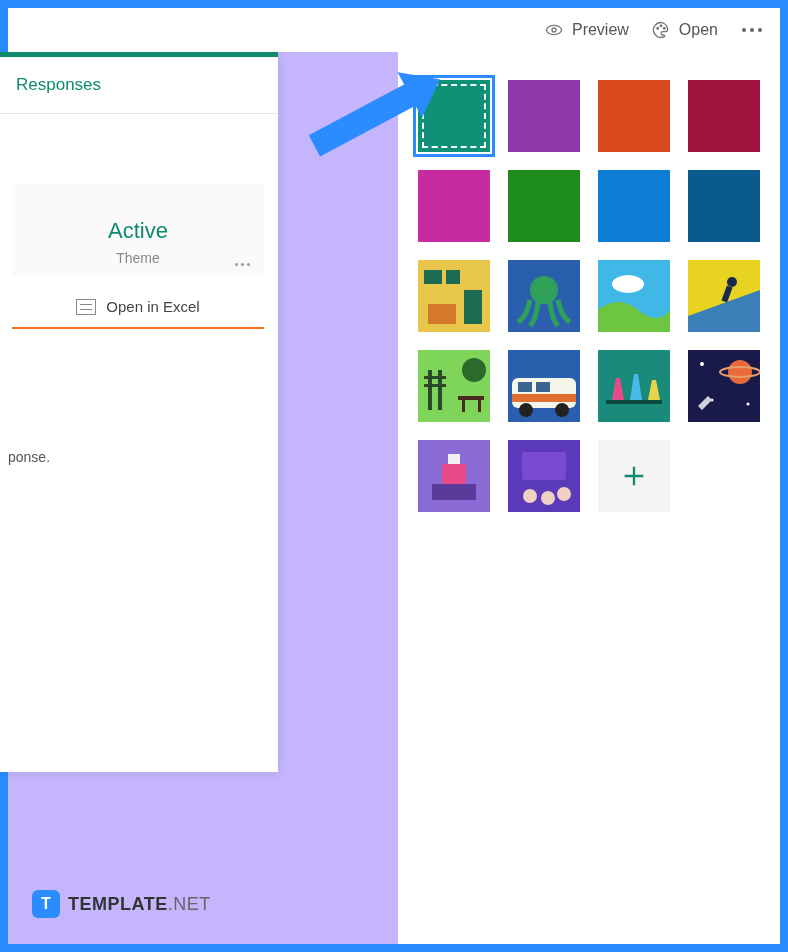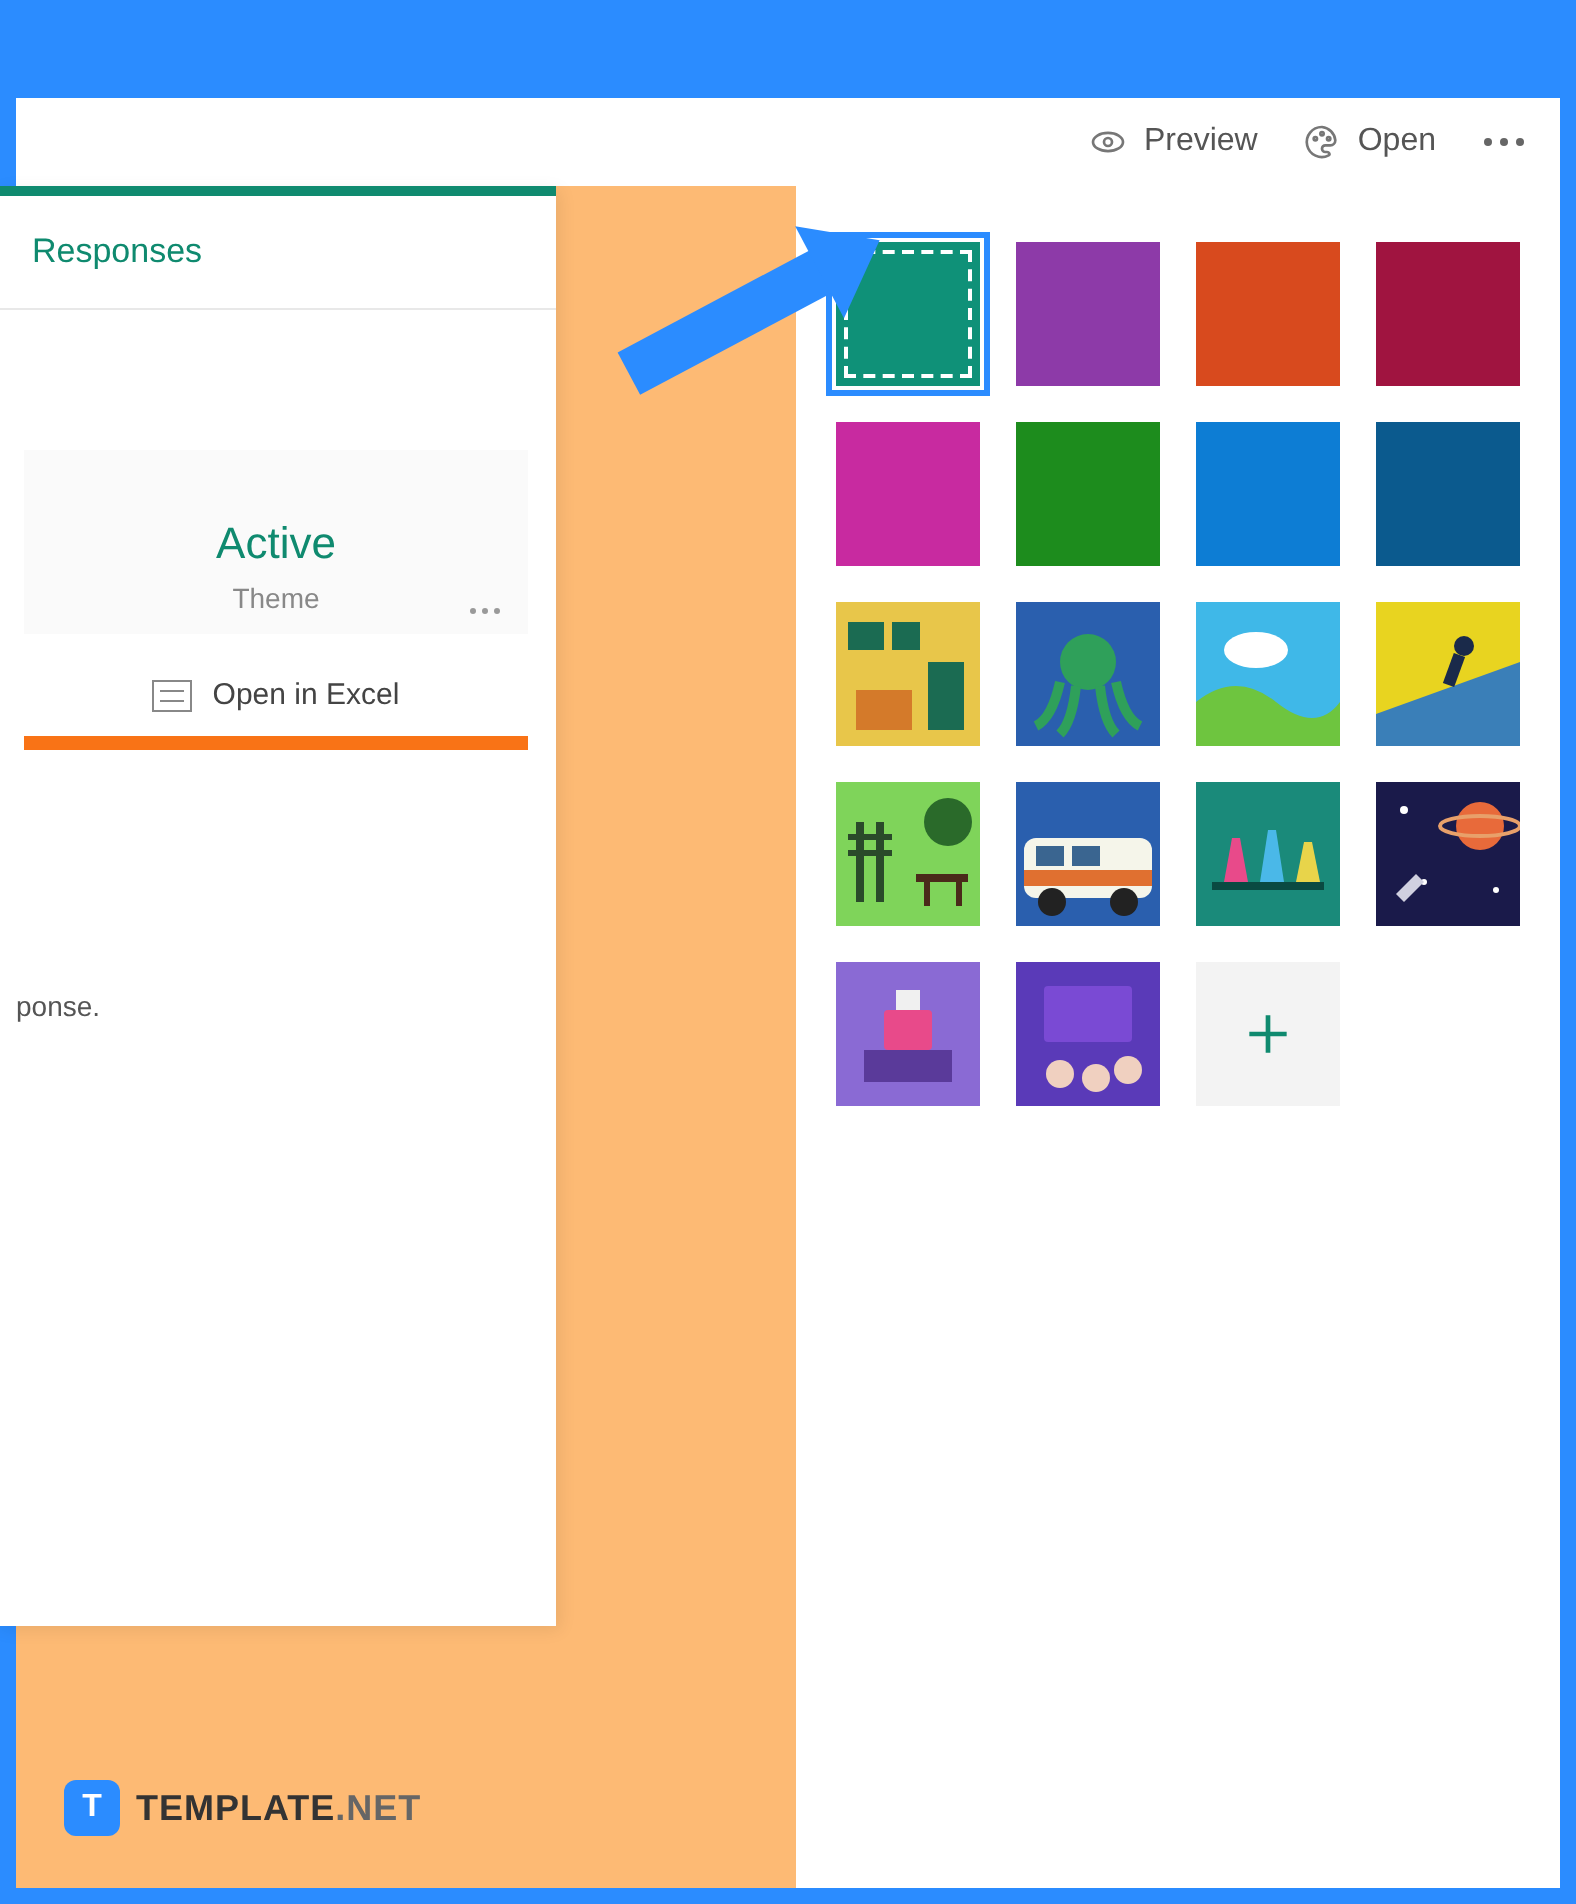--- a/index.html
+++ b/index.html
@@ -1,50 +1,50 @@
 <!DOCTYPE html>
 <html><head>
 <meta charset="utf-8">
 <style>
 * { margin:0; padding:0; box-sizing:border-box; font-family:'Segoe UI',Arial,sans-serif; }
 body { background:#2b8cff; width:788px; height:952px; position:relative; overflow:hidden; }
-.frame { position:absolute; top:8px; left:8px; right:8px; bottom:8px; background:#fdba74;margin-top:41px; }
+.frame { position:absolute; top:8px; left:8px; right:8px; bottom:8px; background:#c4b5fd; }
 .topbar { position:absolute; top:0; right:0; left:0; height:44px; background:#fff; display:flex; align-items:center; justify-content:flex-end; gap:10px; padding-right:10px; }
 .topbar .item { display:flex; align-items:center; gap:8px; color:#555; font-size:16px; padding:6px 6px; cursor:pointer; }
 .share-btn { background:#0f6b4f; color:#fff; padding:10px 22px; font-size:16px; position:relative; }
 .cursor { position:absolute; top:18px; left:26px; font-size:18px; color:#fff; text-shadow:0 0 2px #000; }
 .dots { display:flex; gap:4px; padding:0 8px; }
 .dots span { width:4px; height:4px; background:#666; border-radius:50%; }
 .left-panel { position:absolute; top:44px; left:-10px; width:280px; height:720px; background:#fff; box-shadow:2px 2px 8px rgba(0,0,0,0.08); }
 .left-panel .accent { height:5px; background:#0f8a6f; width:100%; }
 .tab-label { color:#0f8a6f; font-size:17px; padding:18px 20px 18px 18px; border-bottom:1px solid #e8e8e8; }
 .card { margin:70px 14px 0 14px; background:#fafafa; padding:34px 10px 10px; position:relative; }
 .card .big { color:#0f8a6f; font-size:22px; font-weight:400; text-align:center; }
 .card .sub { color:#888; font-size:14px; text-align:center; margin-top:6px; }
 .card .cdots { position:absolute; right:14px; bottom:10px; display:flex; gap:3px; }
 .card .cdots span{ width:3px; height:3px; background:#999; border-radius:50%; }
-.excel { display:flex; align-items:center; justify-content:center; gap:10px; color:#444; font-size:15px; padding:22px 0 12px; border-bottom:7px solid #f97316; margin:0 14px; }
+.excel { display:flex; align-items:center; justify-content:center; gap:10px; color:#444; font-size:15px; padding:22px 0 12px; border-bottom:2px solid #f97316; margin:0 14px; }
 .excel-icon { width:20px; height:16px; border:1px solid #888; position:relative; }
 .excel-icon::before{content:"";position:absolute;left:3px;right:3px;top:4px;height:1px;background:#888;}
 .excel-icon::after{content:"";position:absolute;left:3px;right:3px;bottom:4px;height:1px;background:#888;}
 .frag { color:#555; font-size:14px; padding:120px 0 0 10px; }
 .theme-panel { position:absolute; top:44px; right:0; width:382px; bottom:0; background:#fff; padding:28px 20px; }
 .grid { display:grid; grid-template-columns:repeat(4,72px); grid-auto-rows:72px; gap:18px; }
 .sw { width:72px; height:72px; cursor:pointer; position:relative; overflow:hidden; }
 .sel { outline:3px solid #2b8cff; outline-offset:2px; }
 .sel::after { content:""; position:absolute; inset:4px; border:2px dashed #fff; }
 .add { background:#f3f3f3; display:flex; align-items:center; justify-content:center; }
 .add svg { width:28px; height:28px; }
 .arrow { position:absolute; top:100px; left:300px; transform:rotate(-28deg); }
 .arrow-body { width:110px; height:24px; background:#2b8cff; }
 .arrow-head { position:absolute; right:-32px; top:-14px; width:0; height:0; border-left:34px solid #2b8cff; border-top:26px solid transparent; border-bottom:26px solid transparent; }
 .watermark { position:absolute; left:24px; bottom:26px; display:flex; align-items:center; gap:8px; }
 .wm-badge { width:28px; height:28px; background:#2b8cff; border-radius:6px; display:flex; align-items:center; justify-content:center; color:#fff; font-weight:bold; font-size:16px; }
 .wm-text { color:#333; font-weight:700; font-size:18px; letter-spacing:0.5px; }
-.wm-text span { font-weight:700; color:#666; }
+.wm-text span { font-weight:400; color:#666; }
 .eye-icon,.palette-icon{width:20px;height:20px;display:inline-block;}
 </style>
 </head>
 <body>
 
 <div class="frame">
 
   <div class="topbar">
     <div class="item">
       <span class="eye-icon">

